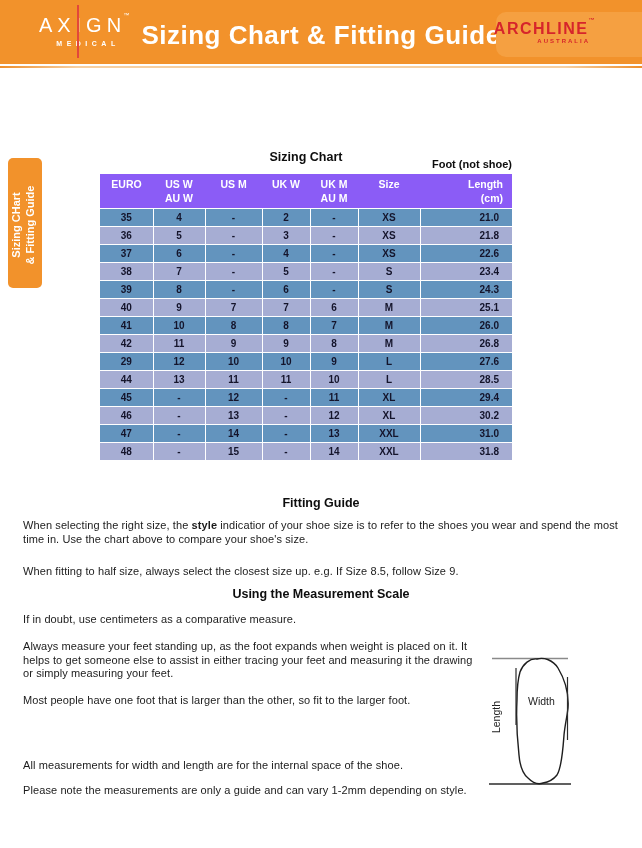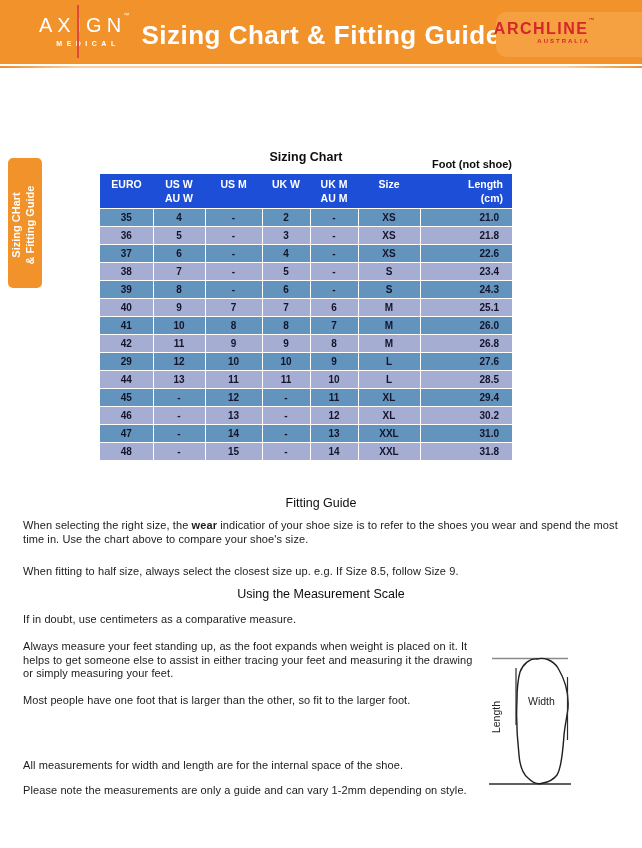--- a/index.html
+++ b/index.html
@@ -32,34 +32,34 @@
   .side-tab-text { position:absolute; left:-48px; top:51px; width:130px; height:32px;
     transform:rotate(-90deg); color:#ffffff; font-size:11px; font-weight:bold;
     line-height:14px; text-align:center; white-space:nowrap; }
   
   .sizing-title { position:absolute; left:100px; top:150px; width:412px; text-align:center;
     font-size:12.5px; font-weight:bold; color:#0d0d0d; }
   .foot-note { position:absolute; left:100px; top:158px; width:412px; text-align:right;
     font-size:11px; font-weight:bold; color:#0d0d0d; }
   .sizing-table { position:absolute; left:100px; top:174px; width:412px;
     border-collapse:collapse; table-layout:fixed; }
-  .sizing-table thead th { background:#1d4ed8; color:#ffffff; font-size:10.5px;
+  .sizing-table thead th { background:#8b5cf6; color:#ffffff; font-size:10.5px;
     font-weight:bold; vertical-align:top; padding-top:3px; line-height:14px;
     height:34px; text-align:center; }
   .sizing-table thead th.col-length { text-align:right; padding-right:9px; }
   .sizing-table tbody td { font-size:10px; font-weight:bold; color:#14142b;
     text-align:center; height:18px; border-top:1px solid #ffffff;
     border-left:1px solid #ffffff; }
   .sizing-table tbody td:first-child { border-left:none; }
   .sizing-table tbody tr:nth-child(odd) td { background:#6394BE; }
   .sizing-table tbody tr:nth-child(even) td { background:#A6ADD3; }
   .sizing-table .col-length { text-align:right; padding-right:13px; }
   
   .h2 { position:absolute; left:0; width:642px; text-align:center;
-    font-size:12.5px; font-weight:normal; color:#0d0d0d; }
+    font-size:12.5px; font-weight:bold; color:#0d0d0d; }
   .para { position:absolute; left:23px; font-size:11px; line-height:13.5px;
     color:#1b1b1b; letter-spacing:0.1px; }
   
   .foot-diagram { position:absolute; left:485px; top:645px; }
 </style>
 </head>
 <body>
 
 <div class="page">
 
@@ -253,21 +253,21 @@
           <td>15</td>
           <td>-</td>
           <td>14</td>
           <td>XXL</td>
           <td class="col-length">31.8</td>
         </tr>
       </tbody>
   </table>
 
   <div class="h2" style="top:496px">Fitting Guide</div>
-  <div class="para" style="top:519px; width:600px"><span>When selecting the right size, the </span><b>wear</b><span> indicatior of your shoe size is to refer to the shoes you wear and spend the most time in. Use the chart above to compare your shoe's size.</span></div>
+  <div class="para" style="top:519px; width:600px"><span>When selecting the right size, the </span><b>style</b><span> indicatior of your shoe size is to refer to the shoes you wear and spend the most time in. Use the chart above to compare your shoe's size.</span></div>
   <div class="para" style="top:565px; width:600px">When fitting to half size, always select the closest size up. e.g. If Size 8.5, follow Size 9.</div>
 
   <div class="h2" style="top:587px">Using the Measurement Scale</div>
   <div class="para" style="top:613px; width:600px">If in doubt, use centimeters as a comparative measure.</div>
   <div class="para" style="top:640px; width:452px">Always measure your feet standing up, as the foot expands when weight is placed on it. It helps to get someone else to assist in either tracing your feet and measuring it the drawing or simply measuring your feet.</div>
   <div class="para" style="top:759px; width:600px">All measurements for width and length are for the internal space of the shoe.</div>
   <div class="para" style="top:694px; width:600px">Most people have one foot that is larger than the other, so fit to the larger foot.</div>
   <div class="para" style="top:784px; width:455px">Please note the measurements are only a guide and can vary 1-2mm depending on style.</div>
 
   <svg class="foot-diagram" width="110" height="152" viewBox="0 0 110 152">

